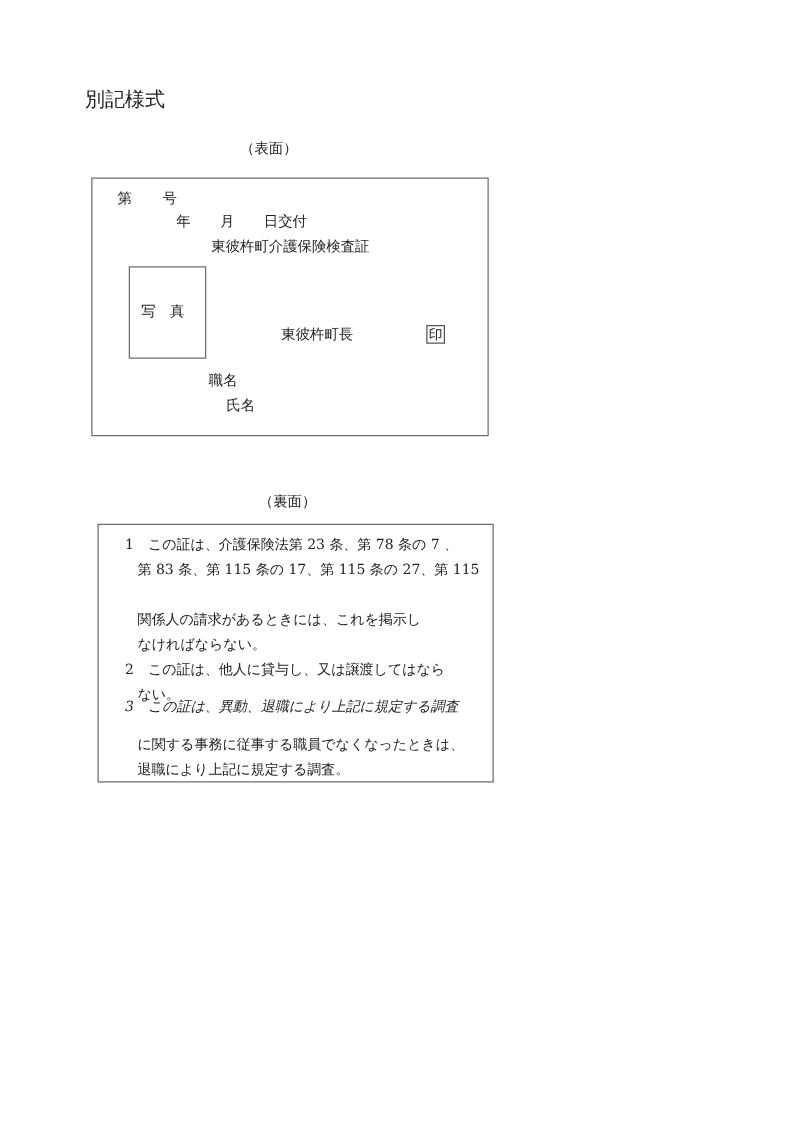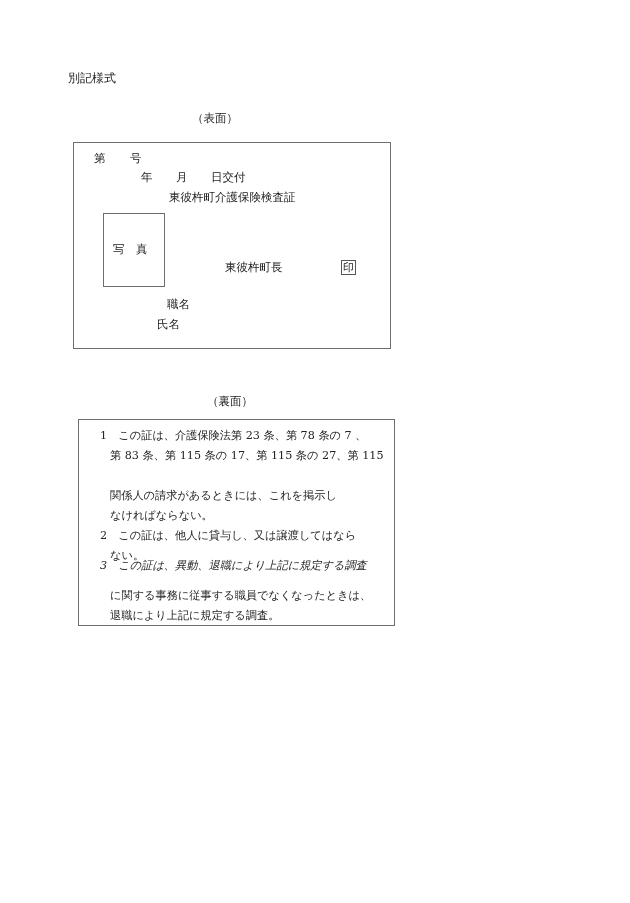--- a/index.html
+++ b/index.html
@@ -2,21 +2,21 @@
 <html><head>
 <meta charset="utf-8">
 <style>
   html, body { margin: 0; padding: 0; background: #ffffff; }
   body {
     width: 630px; height: 903px; position: relative; overflow: hidden;
     font-family: "DejaVu Serif", "Liberation Serif", serif;
     color: #222; font-size: 11.5px;
   }
   .abs { position: absolute; white-space: nowrap; line-height: 1; }
-  .heading-title { font-family: "DejaVu Sans", "Liberation Sans", sans-serif; font-size: 12px; text-align: right; }
+  .heading-title { font-family: "DejaVu Sans", "Liberation Sans", sans-serif; font-size: 16px; text-align: right; }
   .box { position: absolute; border: 1px solid #6e6e6e; box-sizing: border-box; }
   .seal { position: absolute; border: 1px solid #555; font-size: 11px; line-height: 13px; padding: 0 1px; }
   .notes { position: absolute; left: 78px; top: 419px; width: 317px; height: 207px;
            border: 1px solid #6e6e6e; box-sizing: border-box; }
   .note-line { position: absolute; white-space: nowrap; font-size: 11.2px; line-height: 1; text-align: right; }
 </style>
 </head>
 <body>
 
 <div class="abs heading-title" style="left:68px; top:72px;">別記様式</div>
@@ -35,21 +35,21 @@
 
   <div class="box" style="left:29px; top:70px; width:62px; height:74px;">
     <span class="abs" style="left:9px; top:30px;">写</span>
     <span class="abs" style="left:32px; top:30px;">真</span>
   </div>
 
   <span class="abs" style="left:151px; top:119px;">東彼杵町長</span>
   <span class="seal" style="left:267px; top:117px;">印</span>
 
   <span class="abs" style="left:93px; top:156px;">職名</span>
-  <span class="abs" style="left:83px; top:176px;">氏名</span>
+  <span class="abs" style="left:107px; top:176px;">氏名</span>
 </div>
 
 <div class="abs" style="left:207px; top:396px;">（裏面）</div>
 
 <div class="notes">
   <span class="note-line" style="left:21px; top:10px;">1　この証は、介護保険法第 23 条、第 78 条の 7 、</span>
   <span class="note-line" style="left:31px; top:30px;">第 83 条、第 115 条の 17、第 115 条の 27、第 115</span>
   <span class="note-line" style="left:31px; top:70px;">関係人の請求があるときには、これを掲示し</span>
   <span class="note-line" style="left:31px; top:90px;">なければならない。</span>
   <span class="note-line" style="left:21px; top:110px;">2　この証は、他人に貸与し、又は譲渡してはなら</span>

